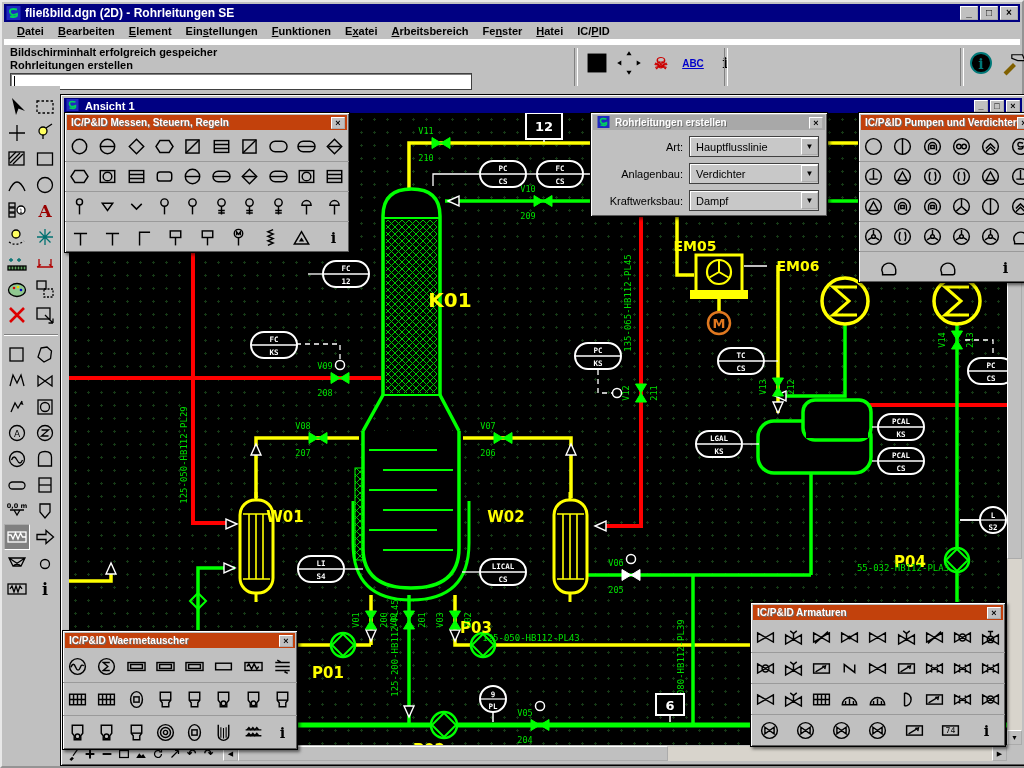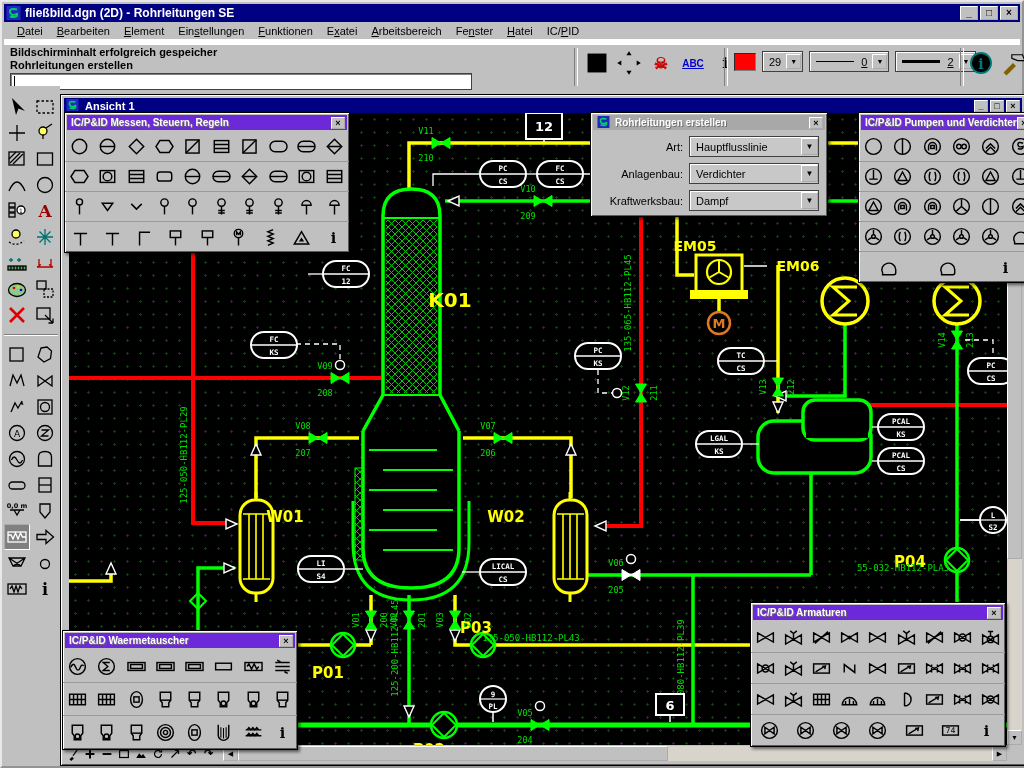--- a/index.html
+++ b/index.html
@@ -11,21 +11,21 @@
   #titlebar { position:absolute; left:2px; top:2px; right:2px; height:18px;
     background:#000082; color:#fff; display:flex; align-items:center; padding:0 2px; }
   #titlebar .t { font-weight:bold; font-size:12px; margin-left:4px; white-space:nowrap; }
   .winbtns { margin-left:auto; display:flex; gap:2px; }
   .wbtn { width:18px; height:14px; background:#c0c0c0; border:1px outset #fff;
     color:#000; font-size:10px; font-weight:bold; text-align:center; line-height:12px; }
   .logo { width:15px; height:14px; display:inline-block; }
   
   #menubar { position:absolute; left:2px; top:20px; right:2px; height:17px;
     background:#c0c0c0; display:flex; align-items:center; padding-left:6px; gap:0; }
-  .menu-item { padding:1px 7px; white-space:nowrap; }
+  .menu-item { padding:1px 7px; white-space:nowrap;font-weight:bold; }
   .uu { text-decoration:underline; }
   
   #statusarea { position:absolute; left:2px; top:37px; right:2px; height:47px;
     border-top:6px solid #ffffff; }
   #msgs { position:absolute; left:6px; top:1px; font-weight:bold; line-height:13px; }
   #params { position:absolute; left:285px; top:1px; font-weight:bold; line-height:13px; }
   .keyin { position:absolute; left:6px; top:28px; width:462px; height:17px;
     background:#fff; border:1px solid #404040; box-shadow:inset 1px 1px 0 #808080; }
   .caret { display:inline-block; width:1px; height:11px; background:#000; margin:2px 0 0 3px; }
   .tbsep { position:absolute; top:3px; width:4px; height:38px;
@@ -67,21 +67,21 @@
   .vcell { width:17px; height:15px; display:flex; align-items:center; justify-content:center; }
   .vcell svg { width:14px; height:14px; stroke:#000; fill:none; stroke-width:1.4; }
   .vcell .uchar { font-size:11px; line-height:11px; }
   .sbtn { width:15px; height:15px; background:#c0c0c0; border:1px outset #fff; font-size:7px;
     display:flex; align-items:center; justify-content:center; color:#000; }
   #hscroll { flex:1; height:15px; background:#d8d4cc; display:flex; margin-left:6px; }
   .thumb { background:#c0c0c0; border:1px outset #fff; }
   
   .palette { position:absolute; background:#c0c0c0; border:1px solid #000;
     box-shadow:inset 1px 1px 0 #fff, inset -1px -1px 0 #5a5a5a, 2px 2px 3px rgba(0,0,0,.55); z-index:5; }
-  .ptitle { height:15px; margin:2px; background:#6d28d9; color:#fff; font-size:10px; font-weight:bold;
+  .ptitle { height:15px; margin:2px; background:#c2410c; color:#fff; font-size:10px; font-weight:bold;
     display:flex; align-items:center; padding:0 2px 0 4px; white-space:nowrap; overflow:hidden;
     text-shadow:1px 1px 0 #707070; }
   .pclose { margin-left:auto; width:14px; height:12px; background:#c0c0c0; border:1px outset #fff;
     color:#000; font-size:9px; font-weight:bold; text-align:center; line-height:10px; flex:0 0 auto;
     text-shadow:none; }
   .prow { display:flex; border-bottom:1px solid #9a9a9a; }
   .prow:last-child { border-bottom:none; }
   .pcell { flex:1; display:flex; align-items:center; justify-content:center; }
   .pcell svg { width:21px; height:21px; stroke:#000; fill:none; stroke-width:1.1; }
   #pal-messen  { left:62px;  top:110px; width:286px; }
@@ -576,37 +576,20 @@
           <span class="uchar" style="color: rgb(204, 0, 0); font-weight: bold; font-size: 16px;">☠</span>
         </span>
         <span class="tbicon">
           <span class="uchar" style="color: rgb(0, 0, 204); font-weight: bold; text-decoration: underline; font-size: 10px;">ABC</span>
         </span>
         <span class="tbicon">
           <span class="uchar" style="color: rgb(0, 0, 0); font-weight: bold; font-family: &quot;DejaVu Serif&quot;, serif; font-size: 15px;">i</span>
         </span>
       </div>
     <div class="tbsep" style="left:720px"></div>
-    <div class="tbgroup" style="left:730px">
-      <span class="swatch"></span>
-      <span class="combo">
-        <span>29</span>
-        <span class="arr">▼</span>
-      </span>
-      <span class="combo">
-        <span class="lnsample" style="height:1px"></span>
-        <span class="numu">0</span>
-        <span class="arr">▼</span>
-      </span>
-      <span class="combo">
-        <span class="lnsample" style="height:3px"></span>
-        <span class="numu">2</span>
-        <span class="arr">▼</span>
-      </span>
-    </div>
     <div class="tbsep" style="left:956px"></div>
     <div class="tbgroup" id="tbg3" style="left:964px">
         <span class="tbicon">
           <svg>
             <use href="#a-ci"></use>
           </svg>
         </span>
         <span class="tbicon">
           <svg>
             <use href="#a-ham"></use>

